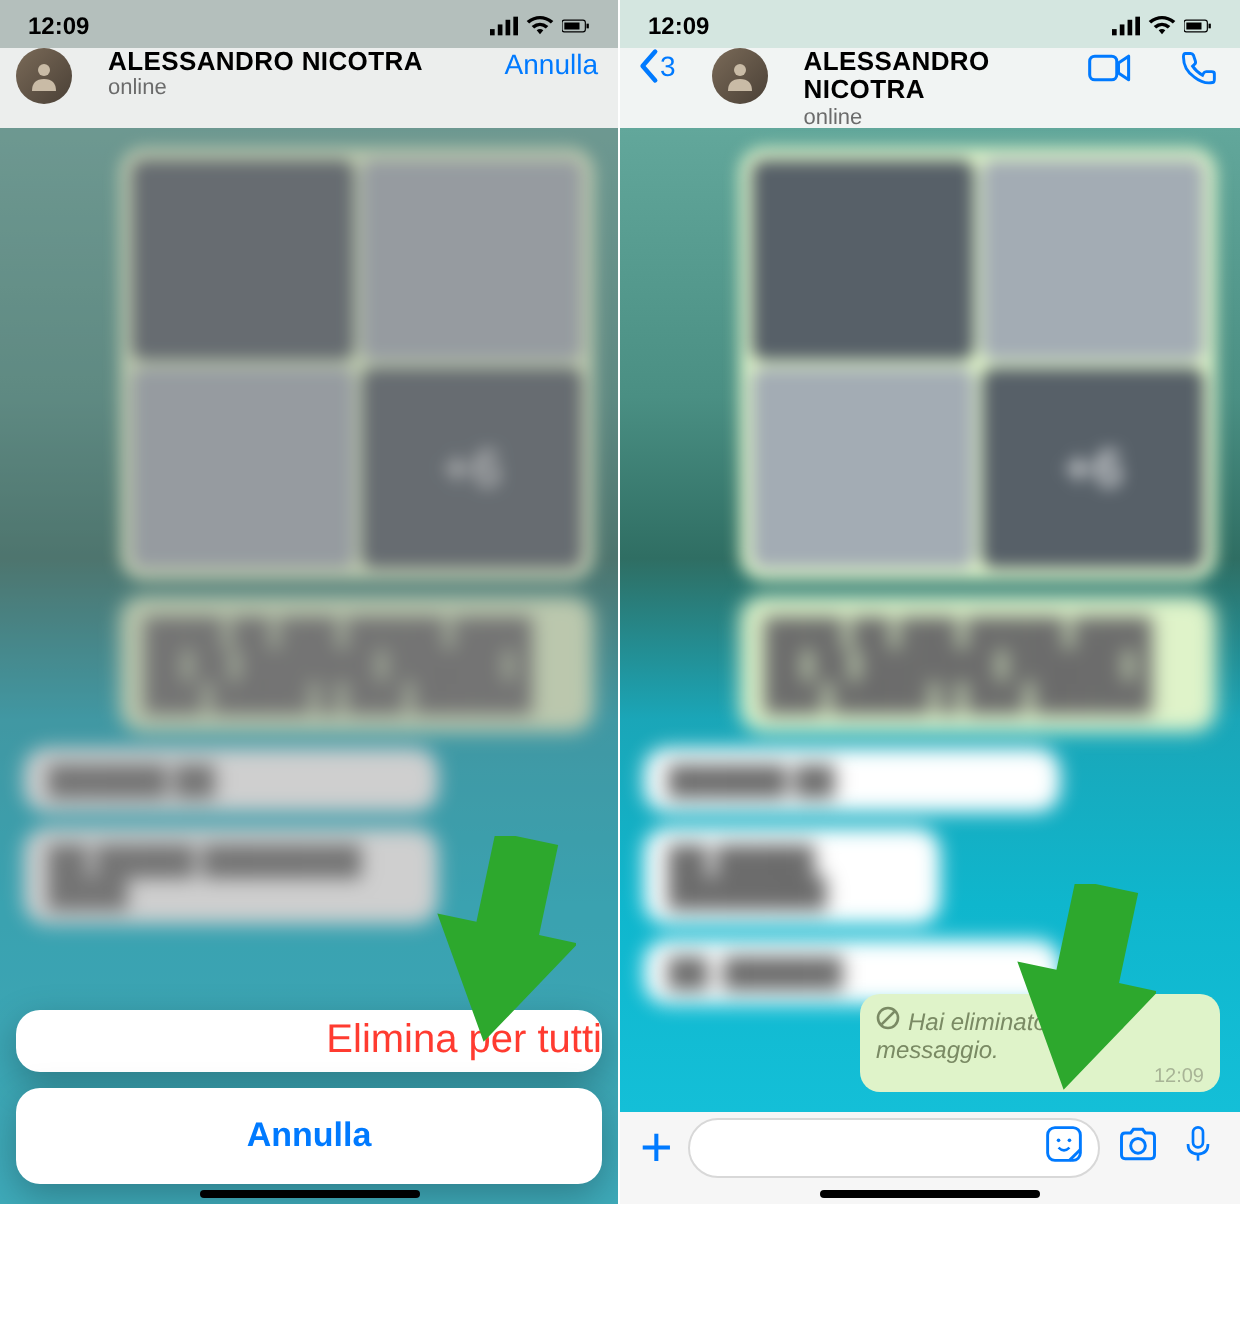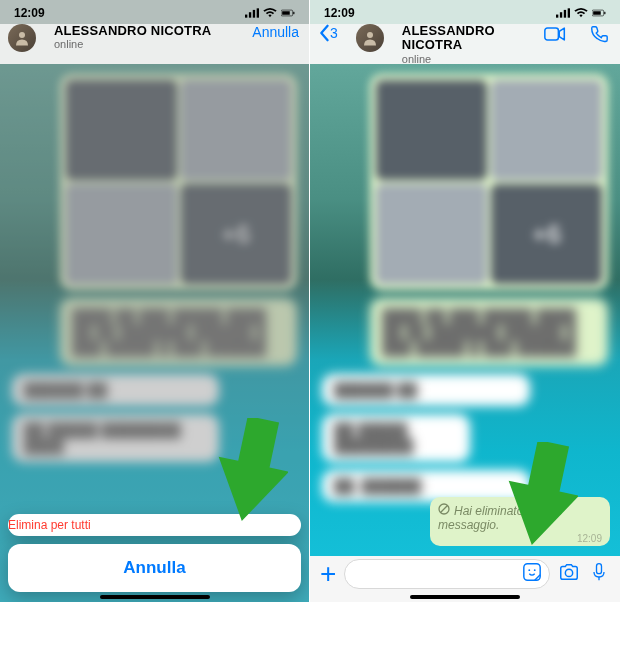--- a/index.html
+++ b/index.html
@@ -103,22 +103,22 @@
   .action-sheet {
     position:absolute; left:8px; right:8px; bottom:10px;
     z-index:40;
   }
   .as-group {
     background:#fff; border-radius:12px; overflow:hidden;
     margin-bottom:8px;
     box-shadow: 0 6px 18px rgba(0,0,0,.25);
   }
   .as-item {
-    padding:4px 0; text-align:left;
-    font-size:12px; color:#ff3b30;
+    padding:4px 0; text-align:right;
+    font-size:20px; color:#ff3b30;
     border-bottom:1px solid #e9e9e9;
   }
   .as-item:last-child { border-bottom:none; }
   .as-cancel {
     background:#fff; border-radius:12px;
     padding:14px 0; text-align:center;
     font-size:17px; font-weight:600; color:#007aff;
     box-shadow: 0 6px 18px rgba(0,0,0,.25);
   }
 

